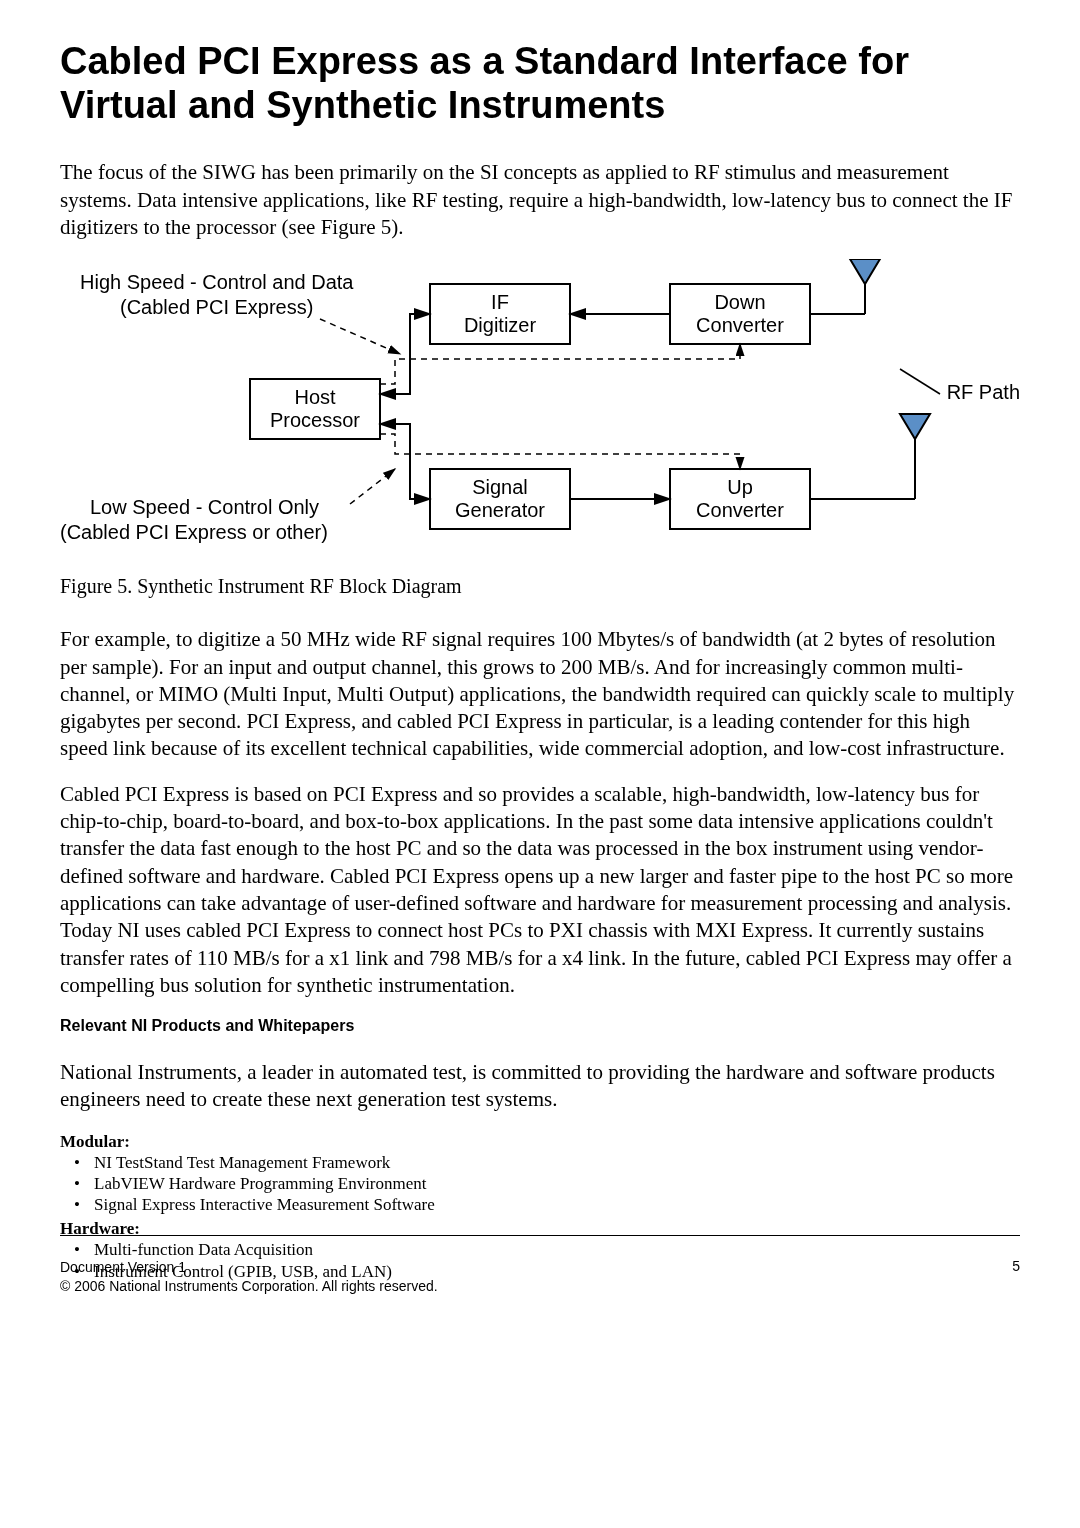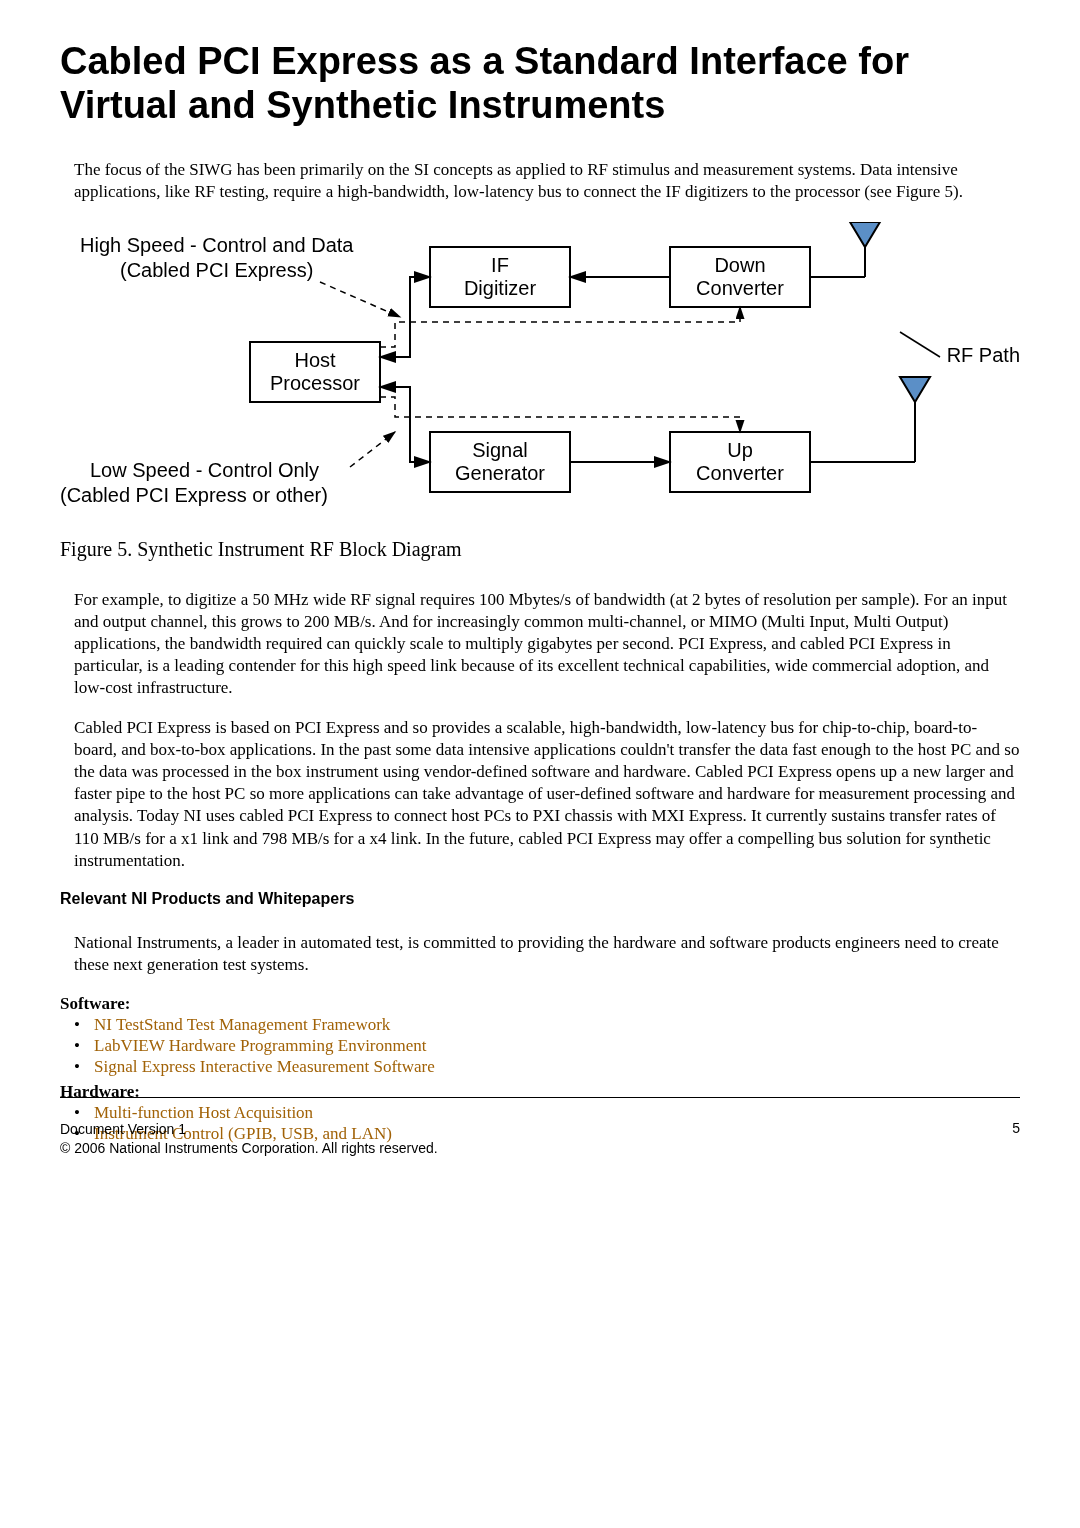--- a/index.html
+++ b/index.html
@@ -14,24 +14,23 @@
     position: relative;
   }
   h1 {
     font-family: Arial, Helvetica, sans-serif;
     font-weight: bold;
     font-size: 38px;
     line-height: 1.15;
     margin-bottom: 32px;
   }
   p.body {
-    font-size: 17px;
+    font-size: 21px;
     line-height: 1.3;
     margin-bottom: 18px;
-    margin-left: 14px;
   }
   .figure {
     margin: 14px 0 6px 0;
   }
   .figure svg { display: block; }
   .figcap {
     font-size: 20px;
     margin: 6px 0 28px 0;
   }
   h2 {
@@ -56,21 +55,21 @@
     padding-left: 34px;
     position: relative;
   }
   ul.links li::before {
     content: "•";
     position: absolute;
     left: 14px;
     color: #000;
   }
   ul.links li a {
-    color: #a16207;
+    color: #000000;
     text-decoration: none;
   }
   .footer {
     position: absolute;
     left: 60px; right: 60px; bottom: 20px;
     border-top: 1px solid #000;
     padding-top: 22px;
     font-family: Arial, Helvetica, sans-serif;
     font-size: 14px;
     display: flex;
@@ -164,29 +163,29 @@
 <p class="figcap">Figure 5. Synthetic Instrument RF Block Diagram</p>
 
 <p class="body">For example, to digitize a 50 MHz wide RF signal requires 100 Mbytes/s of bandwidth (at 2 bytes of resolution per sample). For an input and output channel, this grows to 200 MB/s. And for increasingly common multi-channel, or MIMO (Multi Input, Multi Output) applications, the bandwidth required can quickly scale to multiply gigabytes per second. PCI Express, and cabled PCI Express in particular, is a leading contender for this high speed link because of its excellent technical capabilities, wide commercial adoption, and low-cost infrastructure.</p>
 
 <p class="body" style="margin-top:10px;">Cabled PCI Express is based on PCI Express and so provides a scalable, high-bandwidth, low-latency bus for chip-to-chip, board-to-board, and box-to-box applications. In the past some data intensive applications couldn't transfer the data fast enough to the host PC and so the data was processed in the box instrument using vendor-defined software and hardware. Cabled PCI Express opens up a new larger and faster pipe to the host PC so more applications can take advantage of user-defined software and hardware for measurement processing and analysis. Today NI uses cabled PCI Express to connect host PCs to PXI chassis with MXI Express. It currently sustains transfer rates of 110 MB/s for a x1 link and 798 MB/s for a x4 link. In the future, cabled PCI Express may offer a compelling bus solution for synthetic instrumentation.</p>
 
 <h2>Relevant NI Products and Whitepapers</h2>
 
 <p class="body">National Instruments, a leader in automated test, is committed to providing the hardware and software products engineers need to create these next generation test systems.</p>
 
-<div class="listhead">Software:</div>
+<div class="listhead">Modular:</div>
 <ul class="links">
   <li><a href="#">NI TestStand Test Management Framework</a></li>
   <li><a href="#">LabVIEW Hardware Programming Environment</a></li>
   <li><a href="#">Signal Express Interactive Measurement Software</a></li>
 </ul>
 <div class="listhead"><span>Hardware</span>:</div>
 <ul class="links">
-  <li><a href="#">Multi-function Host Acquisition</a></li>
+  <li><a href="#">Multi-function Data Acquisition</a></li>
   <li><a href="#">Instrument Control (GPIB, USB, and LAN)</a></li>
 </ul>
 
 <div class="footer">
   <div class="left">
     <div>Document Version 1</div>
     <div>© 2006 National Instruments Corporation. All rights reserved.</div>
   </div>
   <div class="right">5</div>
 </div>

